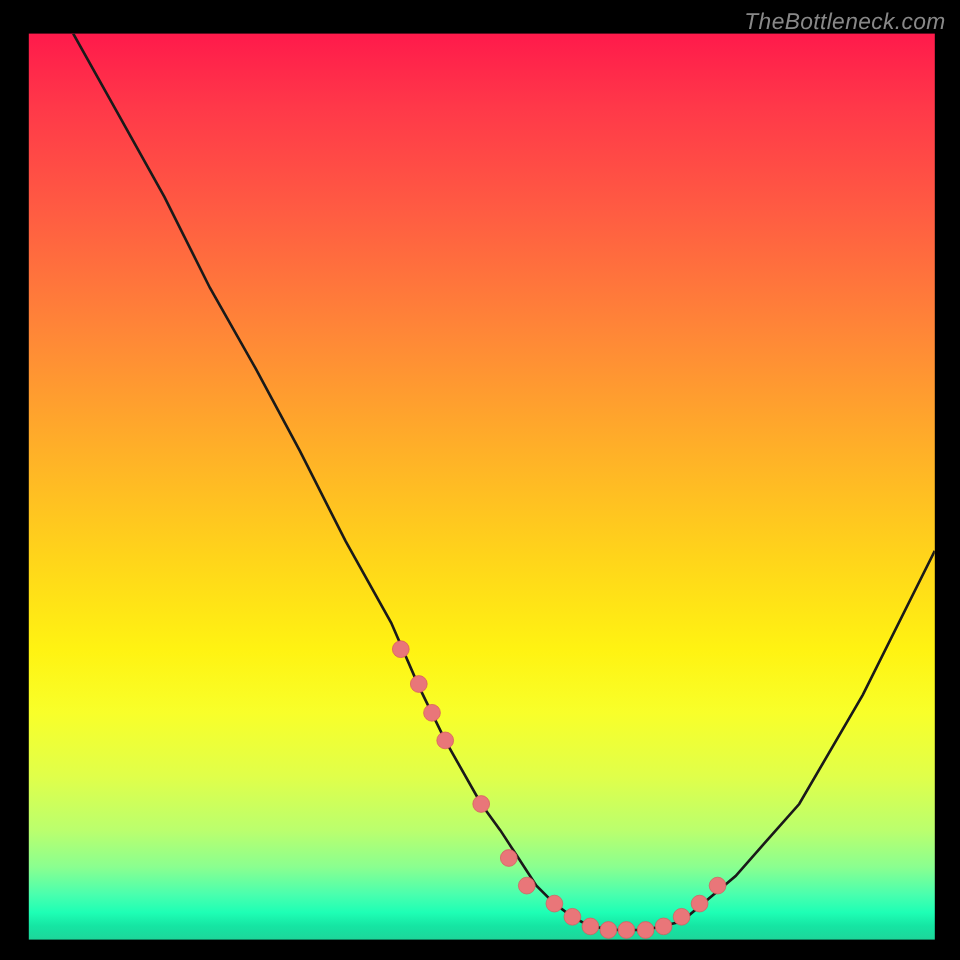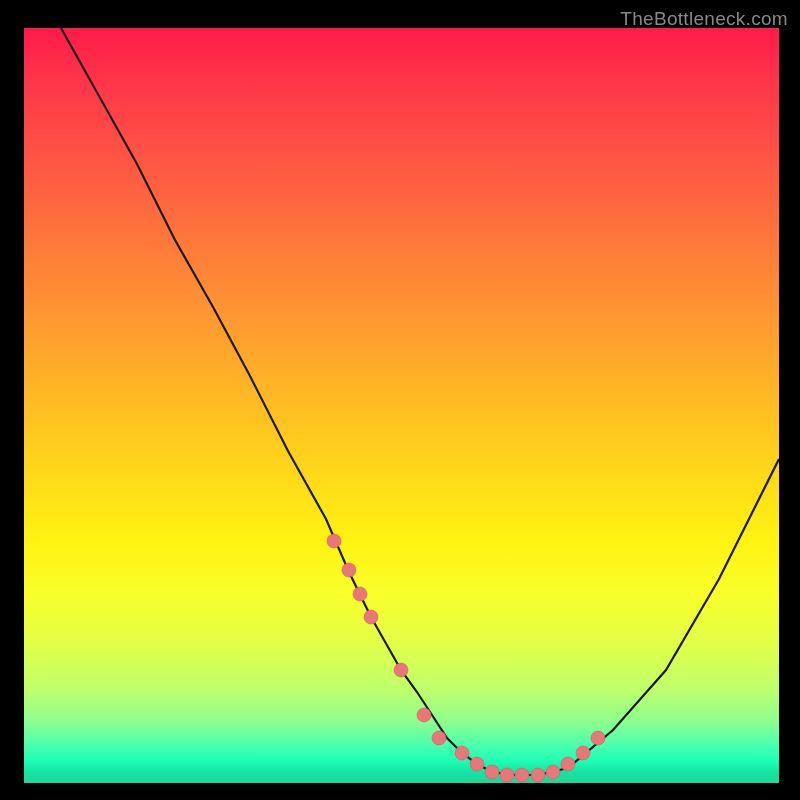--- a/index.html
+++ b/index.html
@@ -18,20 +18,21 @@
     position: relative;
   }
   .watermark {
     position: absolute;
     top: 8px;
     right: 12px;
     color: #888;
     font-size: 19px;
     font-weight: normal;
     letter-spacing: 0.3px;
+    font-style: italic;
   }
   .plot-area {
     position: absolute;
     left: 24px;
     top: 28px;
     width: 755px;
     height: 755px;
     background: linear-gradient(to bottom,
       #ff1a4b 0%,
       #ff3849 8%,

